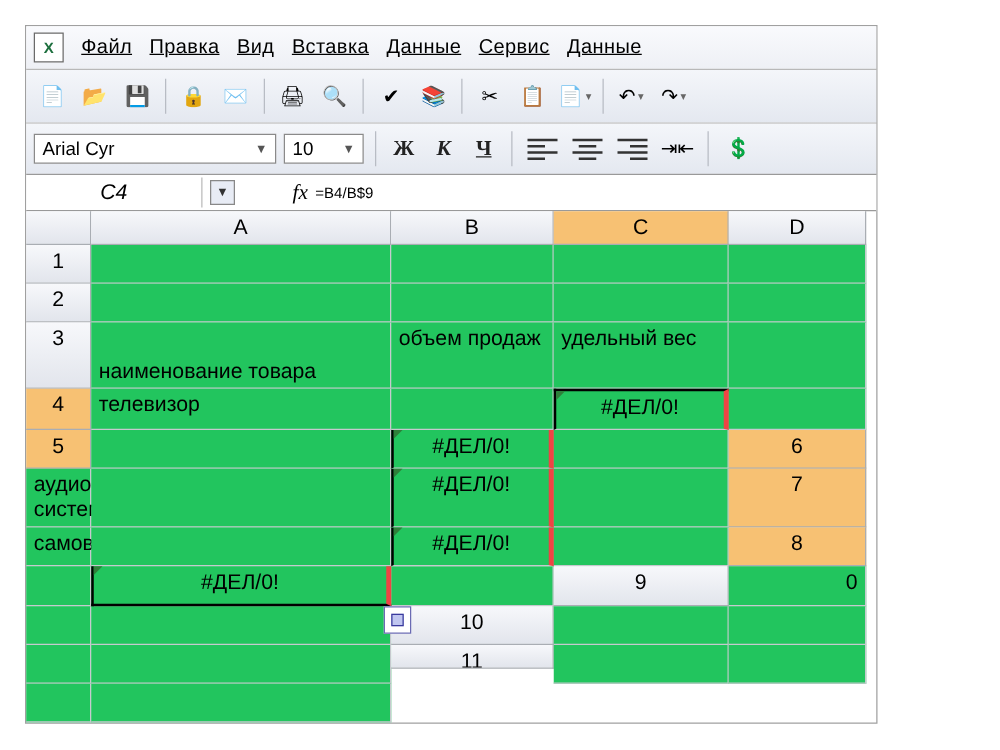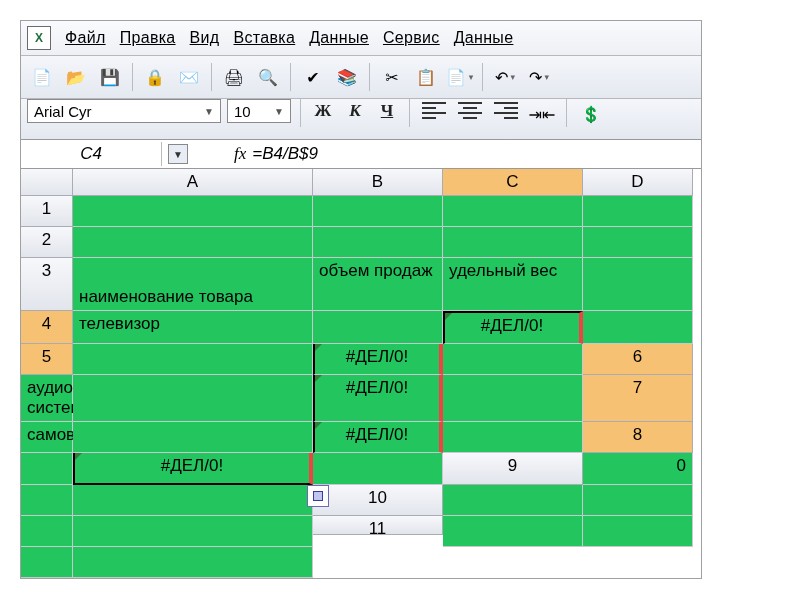--- a/index.html
+++ b/index.html
@@ -63,20 +63,21 @@
   .tsep { width: 1px; height: 28px; background: #b8bcc4; margin: 0 3px; }
   .tbtn.drop::after {
     content: "▾";
     font-size: 9px;
     color: #666;
     margin-left: 2px;
   }
   
   .fmtbar {
     display: flex;
+    align-items: center;
     height: 40px;
     padding: 0 6px;
     gap: 6px;
     background: linear-gradient(#f4f6fa, #e4e8f0);
     border-bottom: 1px solid #999;
   }
   .combo {
     background: #fff;
     border: 1px solid #8a8a8a;
     height: 22px;
@@ -133,21 +134,21 @@
     display: flex; align-items: center; justify-content: center;
     font-size: 10px; color: #333;
     margin: 0 6px;
   }
   .fx-label {
     font-style: italic;
     font-family: "Times New Roman", serif;
     font-size: 17px;
     margin: 0 6px 0 40px;
   }
-  .formula-input { font-size: 17px; font-style: italic; }
+  .formula-input { font-size: 12px; }
   
   .grid { display: grid; grid-template-columns: 52px 240px 130px 140px 110px; }
   .gh, .rh {
     background: linear-gradient(#f7f8fb, #e2e5ec);
     border: 1px solid #a9adb3;
     border-top: none;
     border-left: none;
     text-align: center;
     font-size: 17px;
     padding: 3px 0;

